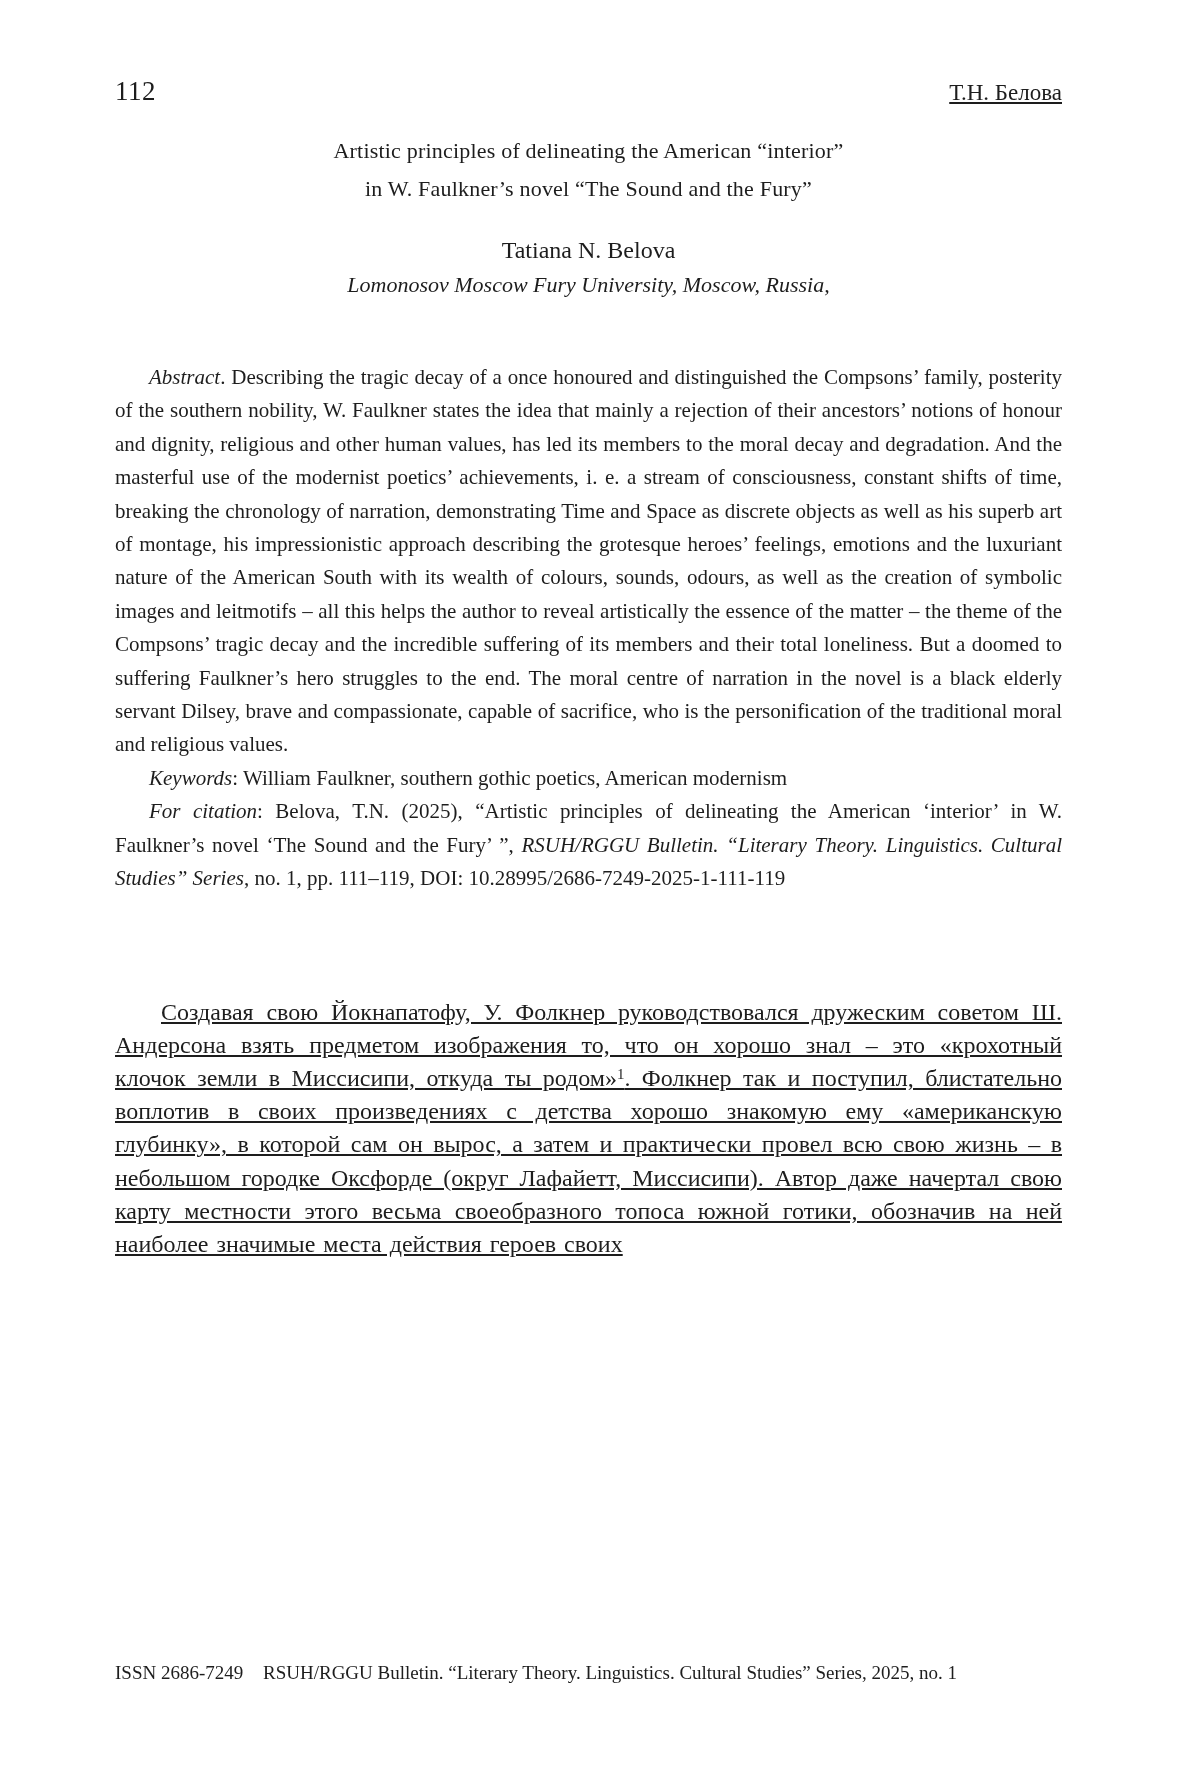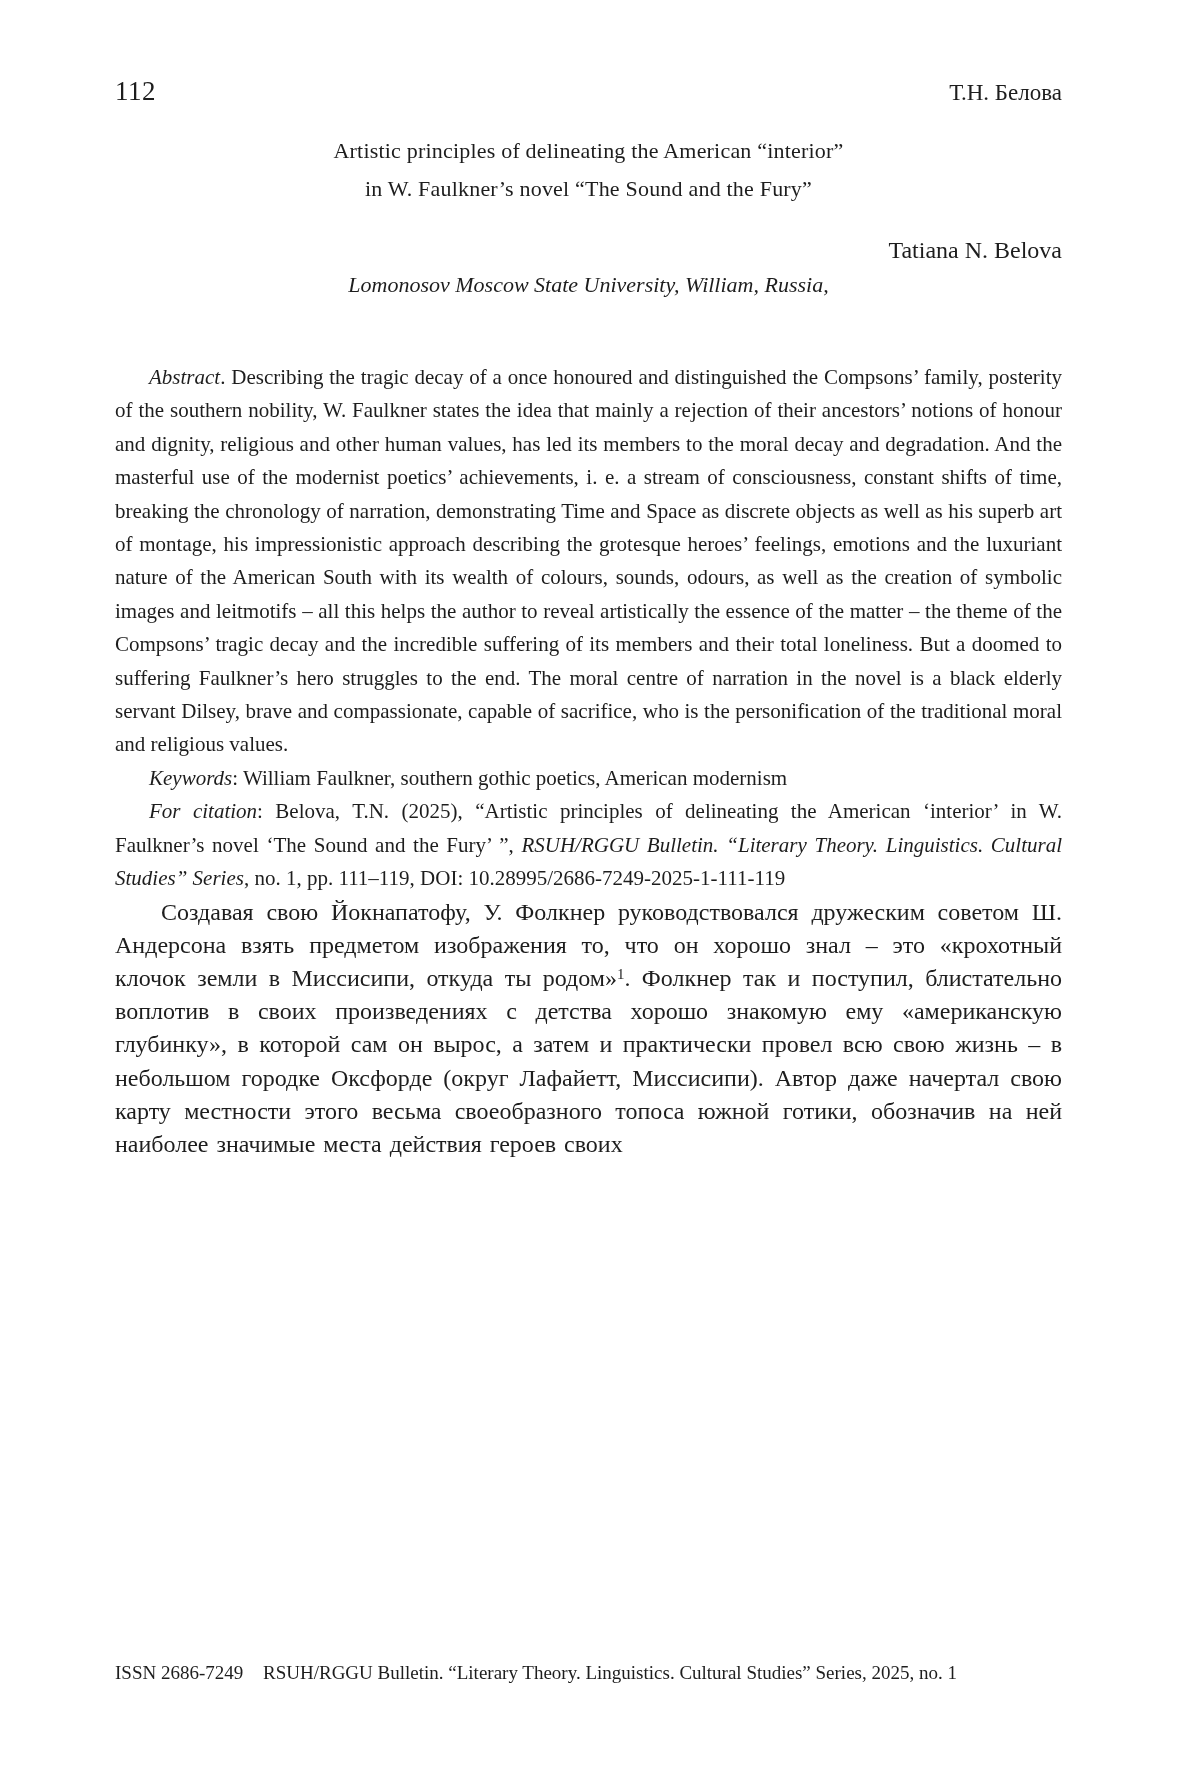--- a/index.html
+++ b/index.html
@@ -11,46 +11,48 @@
     color: #1d1d1d;
     overflow: hidden;
   }
   .page { position: absolute; inset: 0; background: #ffffff; }
 
   .running-head {
     position: absolute; top: 76px; left: 115px; width: 947px;
     display: flex; justify-content: space-between; align-items: baseline;
   }
   .page-num { font-size: 27px; letter-spacing: 0.5px; }
-  .running-author { font-size: 23px; }
+  .running-author { font-size: 23px; text-decoration: underline; }
 
   .main-col { position: absolute; top: 132px; left: 115px; width: 947px; }
 
   .article-title {
     font-weight: normal; text-align: center;
     font-size: 22px; line-height: 38px; letter-spacing: 0.2px;
   }
-  .author-name { text-align: right; font-size: 24px; line-height: 30px; margin-top: 27px; }
+  .author-name { text-align: center; font-size: 24px; line-height: 30px; margin-top: 27px; }
   .author-affiliation { text-align: center; font-style: italic; font-size: 22px; line-height: 29px; margin-top: 5px; }
   .author-email { text-align: center; font-style: italic; font-size: 22px; line-height: 29px; }
 
   .abstract {
     margin-top: 62px;
     font-size: 21px; line-height: 33.4px;
     text-align: justify; text-indent: 34px;
   }
   .keywords { font-size: 21px; line-height: 33.4px; text-indent: 34px; }
   .citation {
     font-size: 21px; line-height: 33.4px;
     text-align: justify; text-indent: 34px;
   }
   .body-ru {
+    margin-top: 100px;
     font-size: 24px; line-height: 33.2px;
     text-align: justify; text-indent: 46px;
     word-spacing: 0.08em;
+    text-decoration: underline;
   }
 
   .footnote { position: absolute; top: 1572px; left: 115px; width: 947px; }
   .footnote-rule { width: 188px; border: 0; border-top: 2px solid #3a3a3a; }
   .footnote-text { margin-top: 13px; font-size: 21px; line-height: 27px; text-indent: 44px; }
 
   .page-footer {
     position: absolute; top: 1662px; left: 115px; width: 960px;
     font-size: 19px; white-space: nowrap;
   }
@@ -70,21 +72,21 @@
   </div>
 
   <div class="main-col">
 
     <h1 class="article-title">
       <div>Artistic principles of delineating the American “interior”</div>
       <div>in W. Faulkner’s novel “The Sound and the Fury”</div>
     </h1>
 
     <div class="author-name">Tatiana N. Belova</div>
-    <div class="author-affiliation">Lomonosov Moscow State University, William, Russia,</div>
+    <div class="author-affiliation">Lomonosov Moscow Fury University, Moscow, Russia,</div>
 
     <p class="abstract"><span class="i">Abstract</span><span>. Describing the tragic decay of a once honoured and distinguished the Compsons’ family, posterity of the southern nobility, W. Faulkner states the idea that mainly a rejection of their ancestors’ notions of honour and dignity, religious and other human values, has led its members to the moral decay and degradation. And the masterful use of the modernist poetics’ achievements, i. e. a stream of consciousness, constant shifts of time, breaking the chronology of narration, demonstrating Time and Space as discrete objects as well as his superb art of montage, his impressionistic approach describing the grotesque heroes’ feelings, emotions and the luxuriant nature of the American South with its wealth of colours, sounds, odours, as well as the creation of symbolic images and leitmotifs – all this helps the author to reveal artistically the essence of the matter – the theme of the Compsons’ tragic decay and the incredible suffering of its members and their total loneliness. But a doomed to suffering Faulkner’s hero struggles to the end. The moral centre of narration in the novel is a black elderly servant Dilsey, brave and compassionate, capable of sacrifice, who is the personification of the traditional moral and religious values.</span></p>
 
     <p class="keywords"><span class="i">Keywords</span><span>: William Faulkner, southern gothic poetics, American modernism</span></p>
 
     <p class="citation"><span class="i">For citation</span><span>: Belova, T.N. (2025), “Artistic principles of delineating the American ‘interior’ in W. Faulkner’s novel ‘The Sound and the Fury’ ”, </span><span class="i">RSUH/RGGU Bulletin. “Literary Theory. Linguistics. Cultural Studies” Series</span><span>, no. 1, pp. 111–119, DOI: 10.28995/2686-7249-2025-1-111-119</span></p>
 
     <p class="body-ru"><span>Создавая свою Йокнапатофу, У. Фолкнер руководствовался дружеским советом Ш. Андерсона взять предметом изображения то, что он хорошо знал – это «крохотный клочок земли в Миссисипи, откуда ты родом»</span><sup>1</sup><span>. Фолкнер так и поступил, блистательно воплотив в своих произведениях с детства хорошо знакомую ему «американскую глубинку», в которой сам он вырос, а затем и практически провел всю свою жизнь – в небольшом городке Оксфорде (округ Лафайетт, Миссисипи). Автор даже начертал свою карту местности этого весьма своеобразного топоса южной готики, обозначив на ней наиболее значимые места действия героев своих</span></p>
 
   </div>

